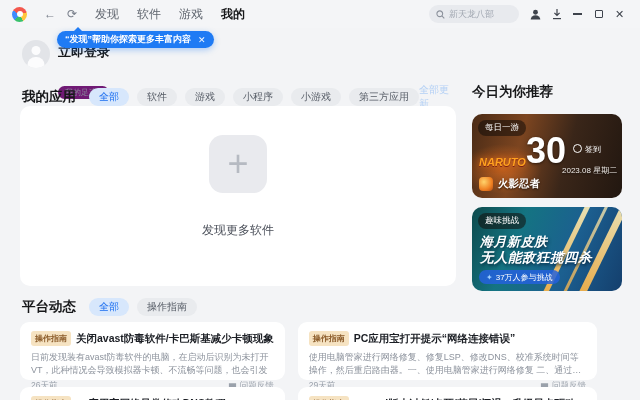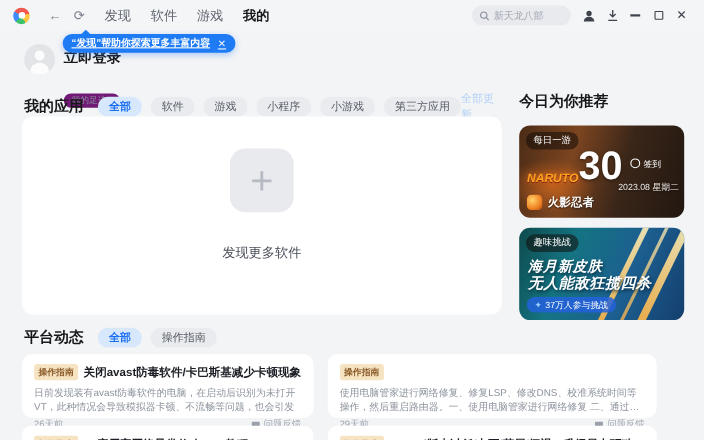--- a/index.html
+++ b/index.html
@@ -33,21 +33,21 @@
   .win-icons { display:flex; align-items:center; margin-left:6px; }
   .win-icon { width:21px; height:28px; display:flex; align-items:center; justify-content:center; color:#3e434c; }
   .min-glyph { width:9px; height:1.4px; background:#3e434c; display:block; }
   .max-glyph { width:8px; height:8px; border:1.2px solid #3e434c; border-radius:1px; display:block; }
   .close-glyph { font-size:11px; line-height:1; }
 
   
   .tooltip { position:absolute; left:57px; top:31px; height:17px; z-index:5;
     background:#1f7bf4; color:#fff; border-radius:10px;
     display:flex; align-items:center; gap:7px; padding:0 8px;
-    font-size:9px; font-weight:bold; box-shadow:0 2px 6px rgba(31,123,244,.35);text-decoration:underline; }
+    font-size:9px; font-weight:bold; box-shadow:0 2px 6px rgba(31,123,244,.35); }
   .tooltip::before { content:""; position:absolute; top:-4px; left:17px;
     border-left:4px solid transparent; border-right:4px solid transparent;
     border-bottom:4px solid #1f7bf4; }
   .tooltip .tt-close { font-weight:normal; font-size:9px; opacity:.95; }
 
   
   .profile { position:absolute; left:22px; top:40px; display:flex; gap:8px; }
   .avatar { width:28px; height:28px; border-radius:50%; background:#e2e4e8; position:relative; overflow:hidden; flex:none; }
   .avatar .head { position:absolute; top:6px; left:50%; transform:translateX(-50%);
     width:9px; height:9px; border-radius:50%; background:#fcfcfd; }
@@ -58,21 +58,21 @@
     background:#701a75; border-radius:7px; font-size:8px; color:#8a909c; }
 
   
   .section-row { position:absolute; display:flex; align-items:center; }
   .myapps-row { left:22px; top:83px; width:434px; }
   .news-row { left:22px; top:298px; width:434px; }
   .section-title { font-size:13.5px; font-weight:bold; color:#17181a; flex:none; }
   .pills { display:flex; gap:8px; margin-left:13px; }
   .pill { height:18px; padding:0 10px; border-radius:9px; font-size:10px;
     color:#565c66; background:#e9ebee; display:flex; align-items:center; white-space:nowrap; }
-  .pill.active { background:#d7e7fc; color:#1a6ef0; font-weight:bold; }
+  .pill.active { background:#d7e7fc; color:#1a6ef0; font-weight:normal; }
   .update-all { margin-left:auto; font-size:10px; color:#b3d0f5; }
 
   
   .apps-panel { position:absolute; left:20px; top:106px; width:436px; height:180px;
     background:#fff; border-radius:10px; display:flex; flex-direction:column;
     align-items:center; justify-content:center; padding-bottom:18px; }
   .add-tile { width:58px; height:58px; border-radius:14px; background:#e9eaee;
     color:#b6bac2; font-size:36px; font-weight:300; display:flex; align-items:center;
     justify-content:center; line-height:1; cursor:pointer; }
   .add-label { margin-top:29px; font-size:12px; color:#4a4f59; }
@@ -265,20 +265,21 @@
               <path d="M1 1.5 h8 v5.5 h-5 l-2 2 v-2 h-1 z" fill="#9aa1ab"></path>
             </svg>
           <span>问题反馈</span>
         </span>
       </div>
     </div>
 
     <div class="news-card">
       <div class="news-head">
         <span class="news-badge">操作指南</span>
+        <span class="news-title">PC应用宝打开提示“网络连接错误”</span>
       </div>
       <div class="news-body">使用电脑管家进行网络修复、修复LSP、修改DNS、校准系统时间等操作，然后重启路由器。一、使用电脑管家进行网络修复 二、通过…</div>
       <div class="news-foot">
         <span>29天前</span>
         <span class="feedback">
           <svg width="9" height="9" viewBox="0 0 10 10">
               <path d="M1 1.5 h8 v5.5 h-5 l-2 2 v-2 h-1 z" fill="#9aa1ab"></path>
             </svg>
           <span>问题反馈</span>
         </span>

